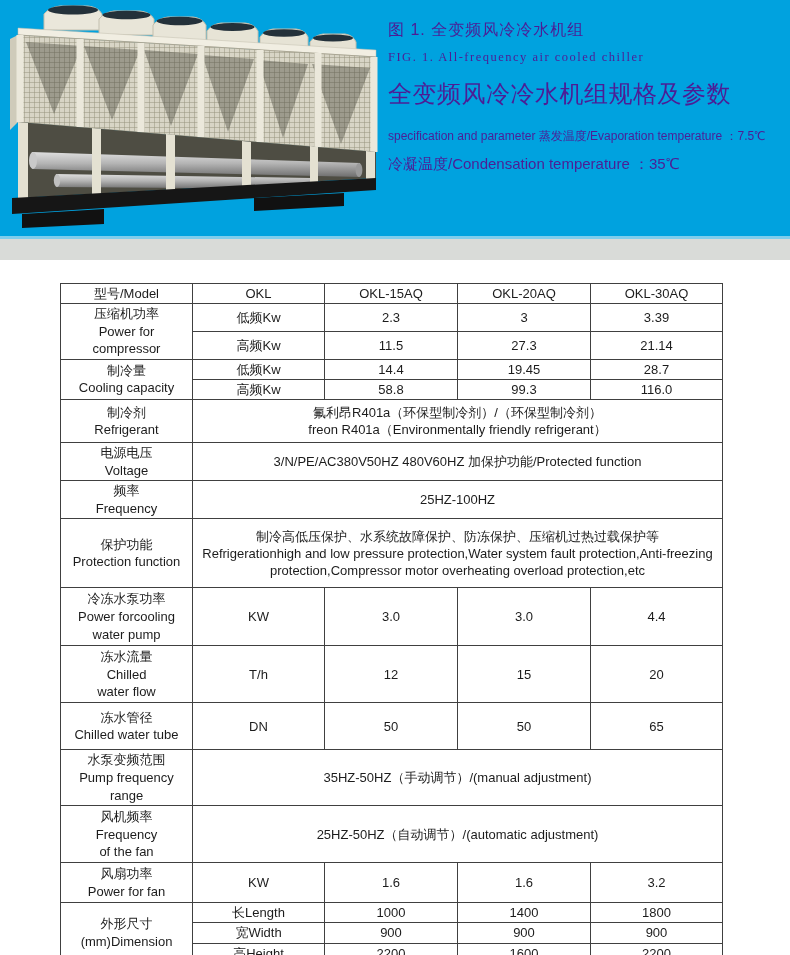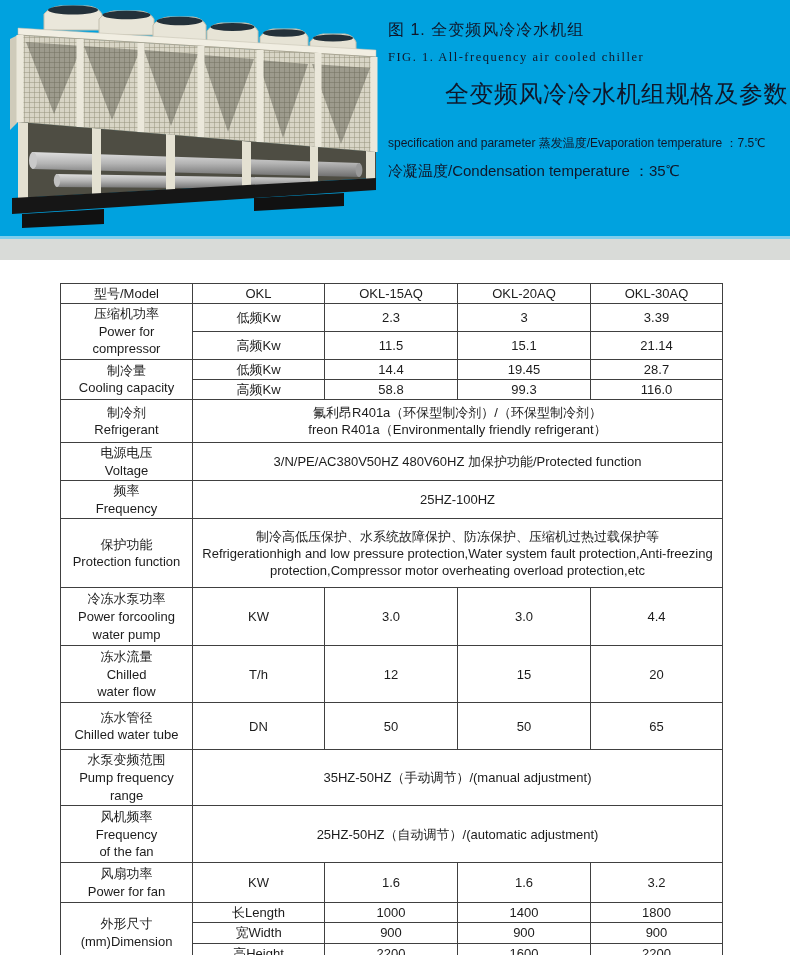--- a/index.html
+++ b/index.html
@@ -2,24 +2,24 @@
 <html><head>
 <meta charset="utf-8">
 <style>
   * { margin:0; padding:0; box-sizing:border-box; }
   body { font-family:"Liberation Sans", sans-serif; background:#ffffff; }
   .page { position:relative; width:790px; height:955px; background:#ffffff; overflow:hidden; }
 
   
   .hero { position:relative; width:790px; height:236px; background:#00a2df; }
   .chiller-wrap { position:absolute; left:4px; top:2px; width:386px; height:232px; }
-  .hero-text { position:absolute; left:388px; top:20px; width:400px; color:#0f172a; }
+  .hero-text { position:absolute; left:388px; top:20px; width:400px; color:#4c1d95; }
   .fig-zh   { font-size:16px; letter-spacing:1px; margin-bottom:9px; white-space:nowrap; }
   .fig-en   { font-family:Liberation Serif, serif; font-size:12.5px; letter-spacing:1.5px; margin-bottom:13px; white-space:nowrap; }
-  .title-zh { font-size:24px; letter-spacing:0.5px; margin-bottom:25px; white-space:nowrap;text-align:right; }
+  .title-zh { font-size:24px; letter-spacing:0.5px; margin-bottom:18px; white-space:nowrap; }
   .sub1 { font-size:12px; margin-bottom:3px; white-space:nowrap; }
   .sub2 { font-size:12px; margin-bottom:10px; white-space:nowrap; }
   .sub3 { font-size:15px; white-space:nowrap; }
 
   
   .band { width:790px; height:24px; background:#d9dbd8; border-top:3px solid #7fcdec; }
 
   
   .content { padding-top:23px; }
   table.spec { border-collapse:collapse; margin-left:60px; width:662px; table-layout:fixed; }
@@ -165,21 +165,21 @@
             <div>Power for compressor</div>
           </td>
           <td>低频Kw</td>
           <td>2.3</td>
           <td>3</td>
           <td>3.39</td>
         </tr>
         <tr style="height:18px">
           <td>高频Kw</td>
           <td>11.5</td>
-          <td>15.1</td>
+          <td>27.3</td>
           <td>21.14</td>
         </tr>
 
         <tr style="height:18px">
           <td class="lbl" rowspan="2">
             <div>制冷量</div>
             <div>Cooling capacity</div>
           </td>
           <td>低频Kw</td>
           <td>14.4</td>

